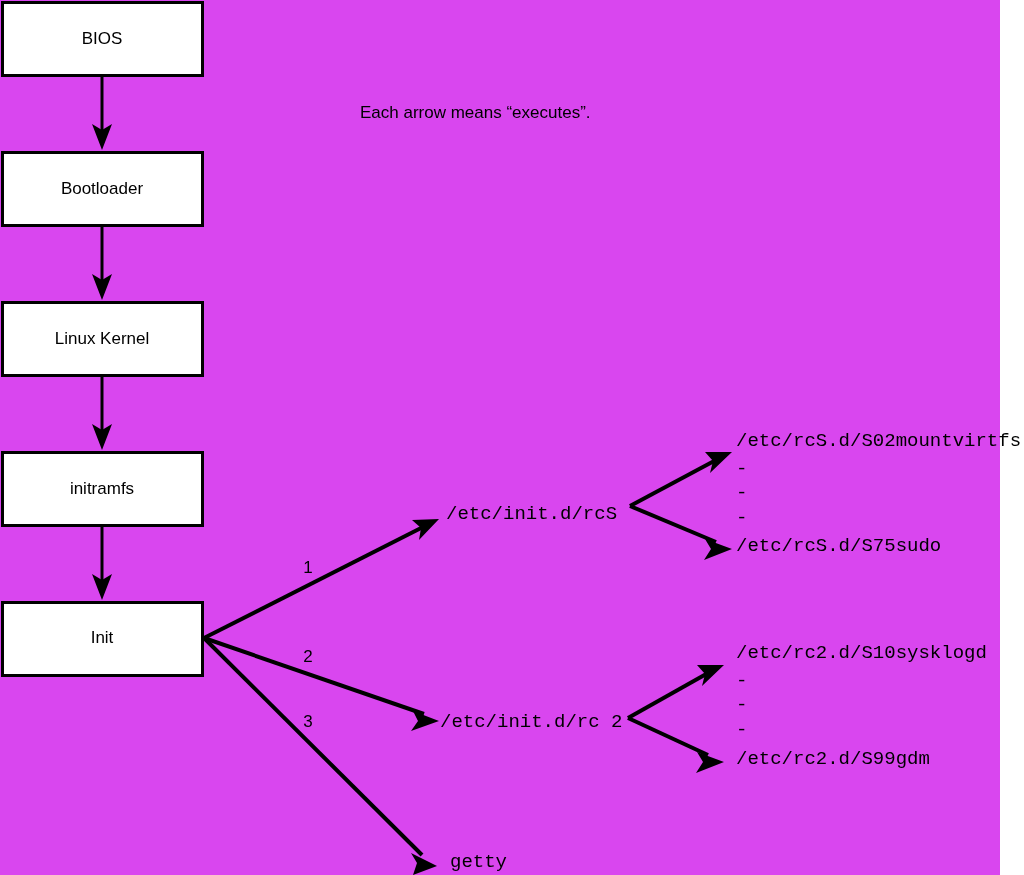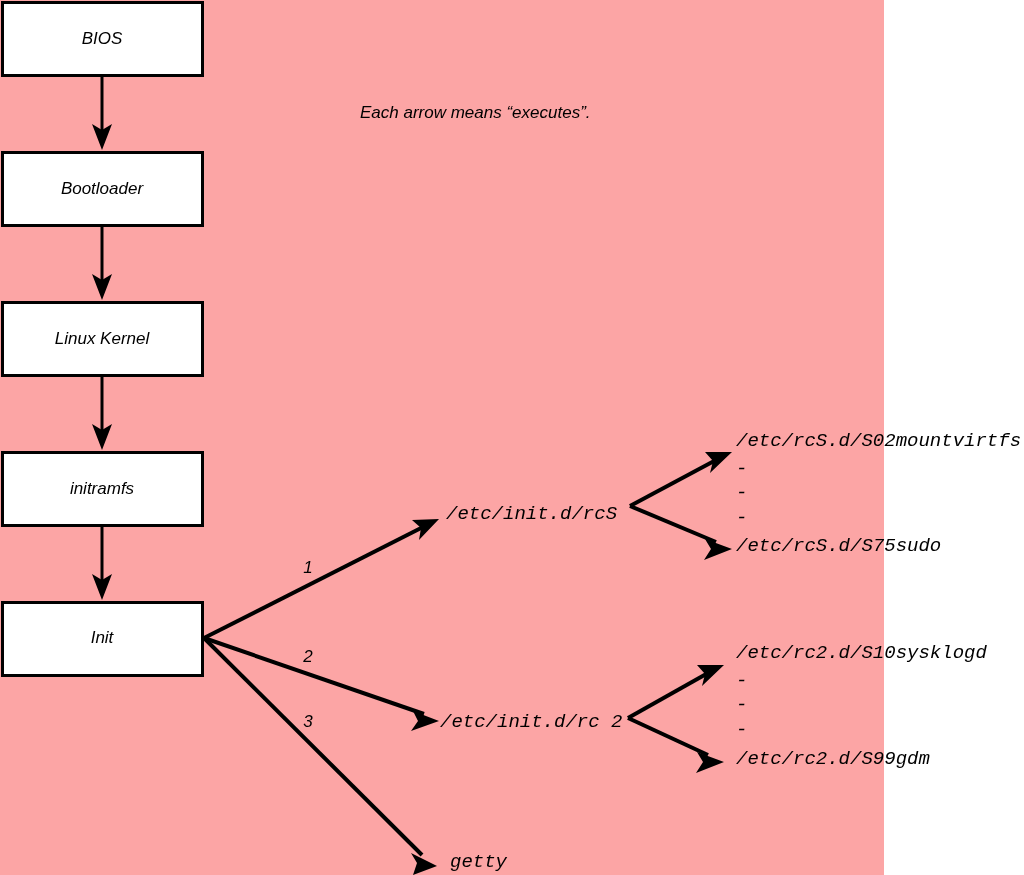--- a/index.html
+++ b/index.html
@@ -8,24 +8,23 @@
     background: #ffffff;
   }
   body {
     width: 1024px;
     height: 875px;
     overflow: hidden;
     font-family: "Liberation Sans", sans-serif;
   }
   #diagram-root {
     position: relative;
-    width: 884px;
+    width: 1000px;
     height: 875px;
-    background: #fca5a5;
-    font-style: italic;
+    background: #d946ef;
   }
   svg#boot-diagram {
     display: block;
     width: 1024px;
     height: 875px;
   }
   .node-box {
     fill: #ffffff;
     stroke: #000000;
     stroke-width: 3;

